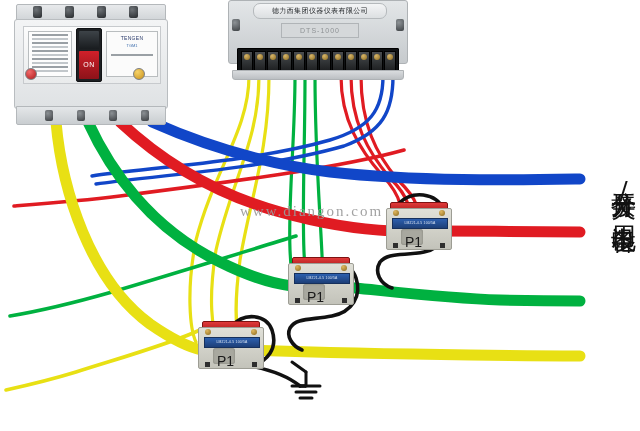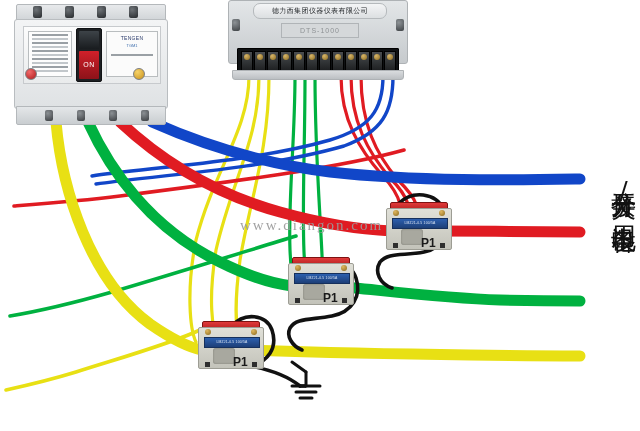--- a/index.html
+++ b/index.html
@@ -80,34 +80,34 @@
            border-radius:2px;}
   .ct-top{position:absolute;left:4px;top:0;width:56px;height:10px;
           background:linear-gradient(#e03a3a,#a61818);border:1px solid #7e1111;
           border-radius:2px 2px 0 0;}
   .ct-strip{position:absolute;left:5px;top:9px;width:54px;height:9px;
             background:linear-gradient(#2c5fae,#1d3f78);border:1px solid #16305c;}
   .ct-strip span{display:block;font-size:3.4px;color:#dfe8f5;text-align:center;
                  line-height:9px;letter-spacing:0.2px;}
   .ct-win{position:absolute;left:14px;top:20px;width:22px;height:16px;
           border-radius:3px;background:#a8a89f;box-shadow:inset 0 0 2px #76766e;}
-  .ct-p1{position:absolute;left:34px;bottom:-1px;font-size:12px;color:#1a1a1a;
-         font-weight:bold;}
+  .ct-p1{position:absolute;left:18px;bottom:-1px;font-size:14px;color:#1a1a1a;
+         font-weight:normal;}
   .ct-pin{position:absolute;width:5px;height:5px;background:#2e2e2e;bottom:1px;}
   .ct-scr{position:absolute;width:6px;height:6px;border-radius:50%;top:1px;
           background:radial-gradient(circle at 35% 30%,#e0b75f,#8a6a1e);}
 
   
   .vlabel{position:absolute;right:4px;top:172px;width:34px;
           font-size:25px;color:#121212;line-height:1.06;
           writing-mode:vertical-rl;text-orientation:upright;letter-spacing:1px;
           font-family:"DejaVu Sans",sans-serif;}
   .gnd-label{position:absolute;left:326px;top:378px;font-size:21px;color:#111;
              font-family:"DejaVu Sans",sans-serif;letter-spacing:1px;}
-  .wm{position:absolute;left:240px;top:217px;font-size:15px;color:#9b9b9b;
+  .wm{position:absolute;left:240px;top:203px;font-size:15px;color:#9b9b9b;
       font-family:"Liberation Serif",serif;letter-spacing:2px;opacity:.92;}
 </style>
 </head>
 <body>
 
 <div id="stage">
 
   <svg id="wires" viewBox="0 0 640 431" xmlns="http://www.w3.org/2000/svg">
 
     <g fill="none" stroke-linecap="round" stroke-width="3.2">

